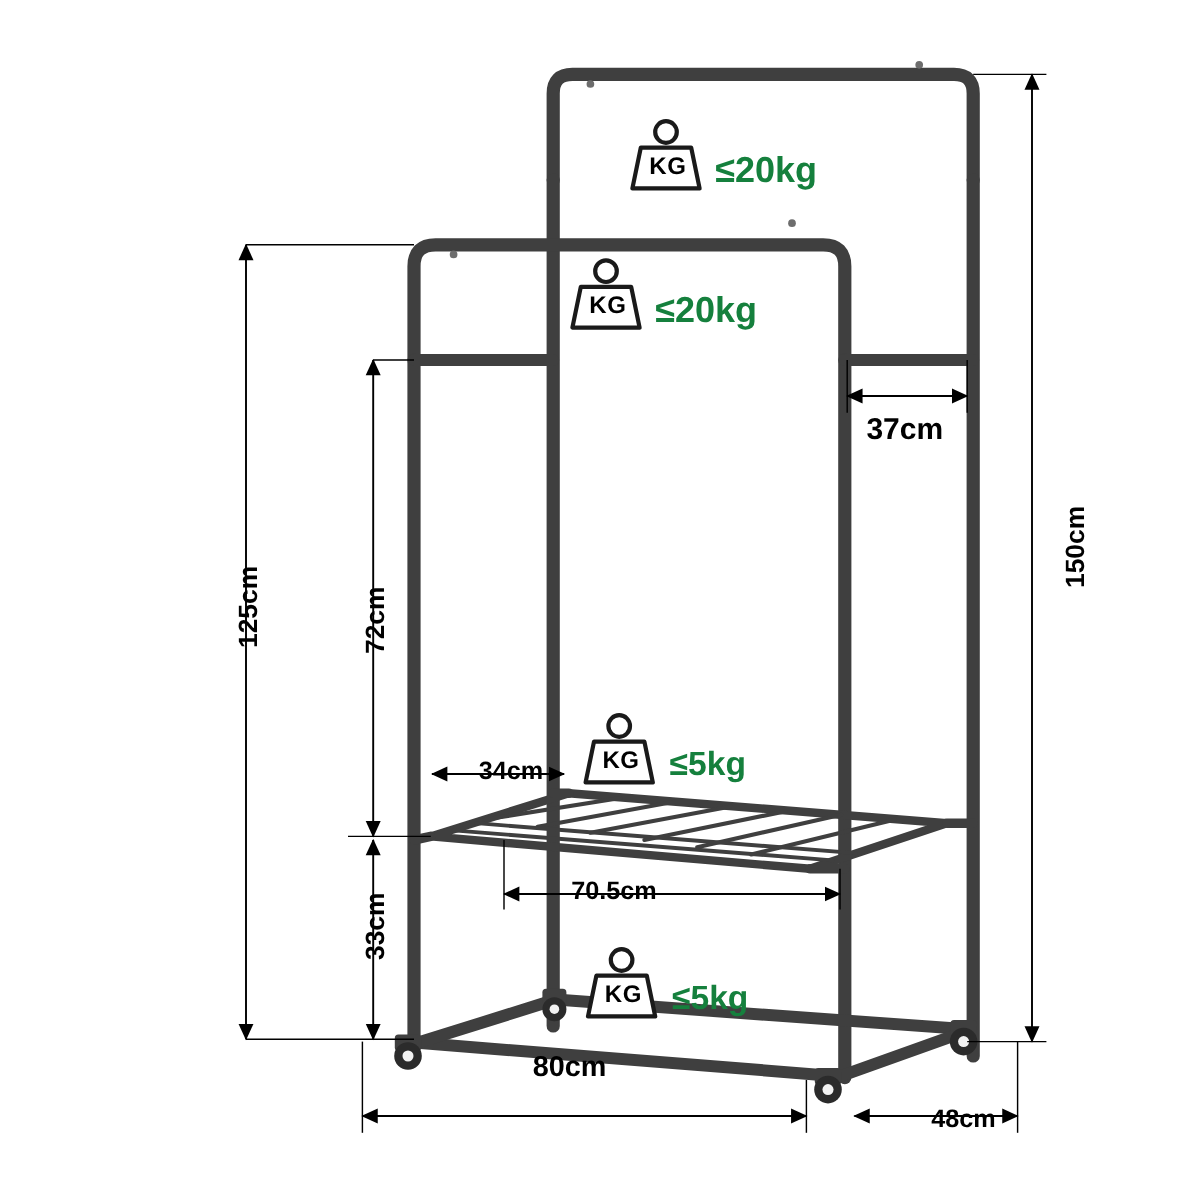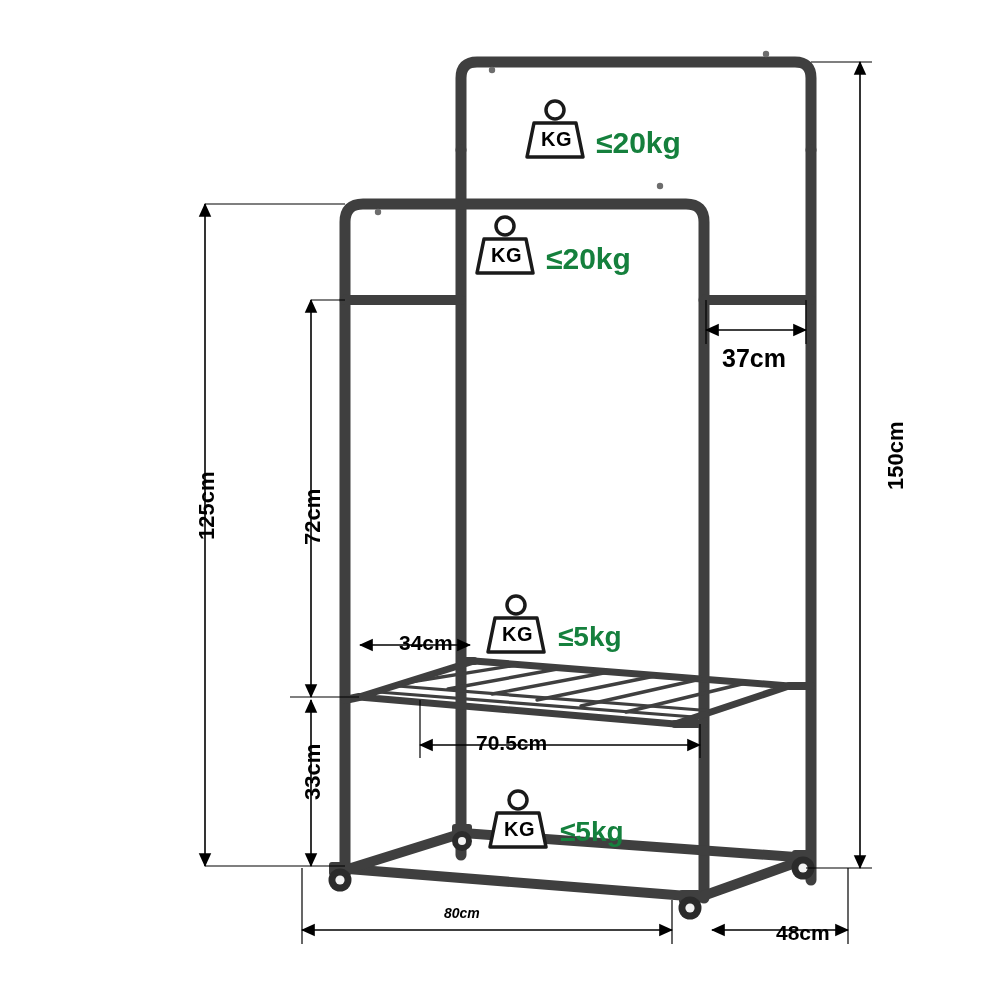--- a/index.html
+++ b/index.html
@@ -210,16 +210,16 @@
   <div class="kg-text" style="left:560px; top:818px; font-size:28px;">≤5kg</div>
 
   <div class="dim-label vert" style="left:196px; top:540px; font-size:22px;">125cm</div>
   <div class="dim-label vert" style="left:302px; top:545px; font-size:22px;">72cm</div>
   <div class="dim-label vert" style="left:302px; top:800px; font-size:22px;">33cm</div>
   <div class="dim-label vert" style="left:885px; top:490px; font-size:22px;">150cm</div>
 
   <div class="dim-label" style="left:722px; top:346px; font-size:25px;">37cm</div>
   <div class="dim-label" style="left:376px; top:632px; font-size:21px;margin-left:23px;">34cm</div>
   <div class="dim-label" style="left:476px; top:732px; font-size:21px;text-align:right;">70.5cm</div>
-  <div class="dim-label" style="left:444px; top:906px; font-size:14px;font-style:italic;">80cm</div>
+  <div class="dim-label" style="left:444px; top:878px; font-size:24px;">80cm</div>
   <div class="dim-label" style="left:776px; top:922px; font-size:21px;">48cm</div>
 
 </div>
 
 </body></html>

